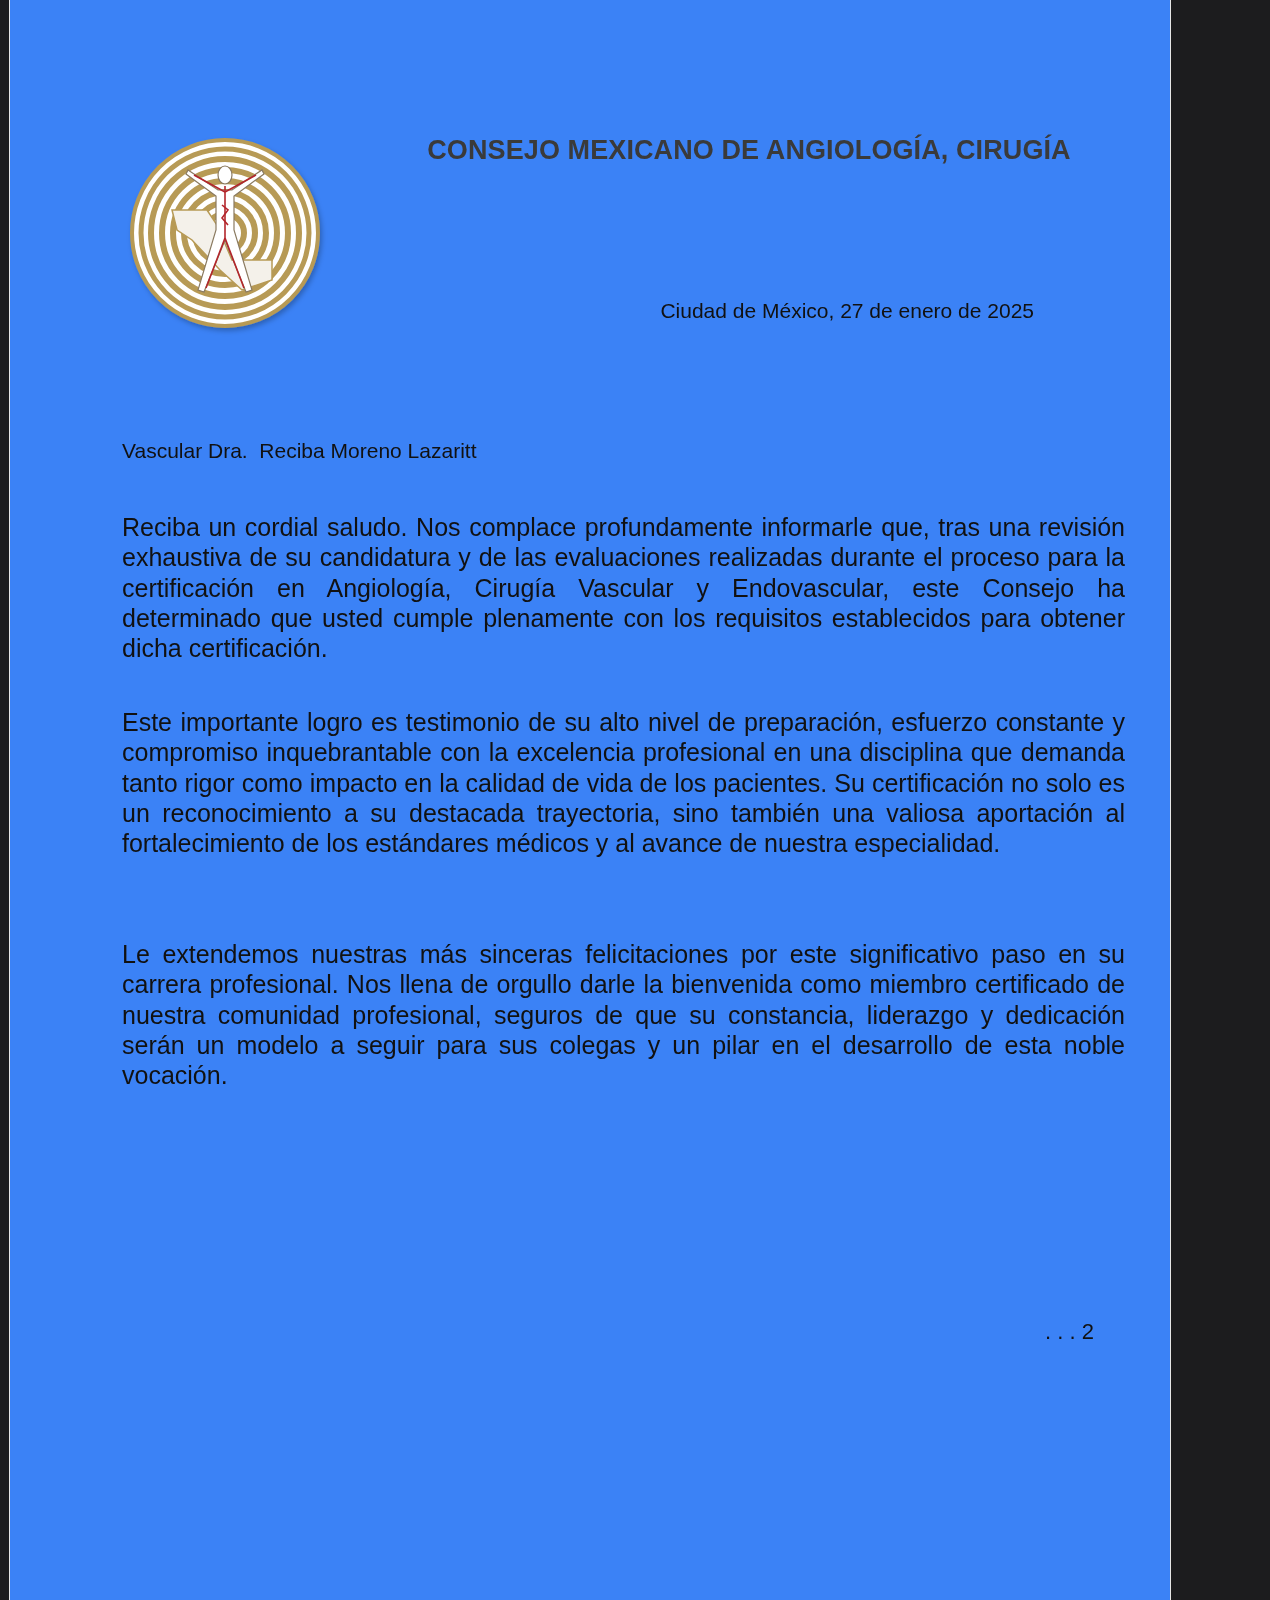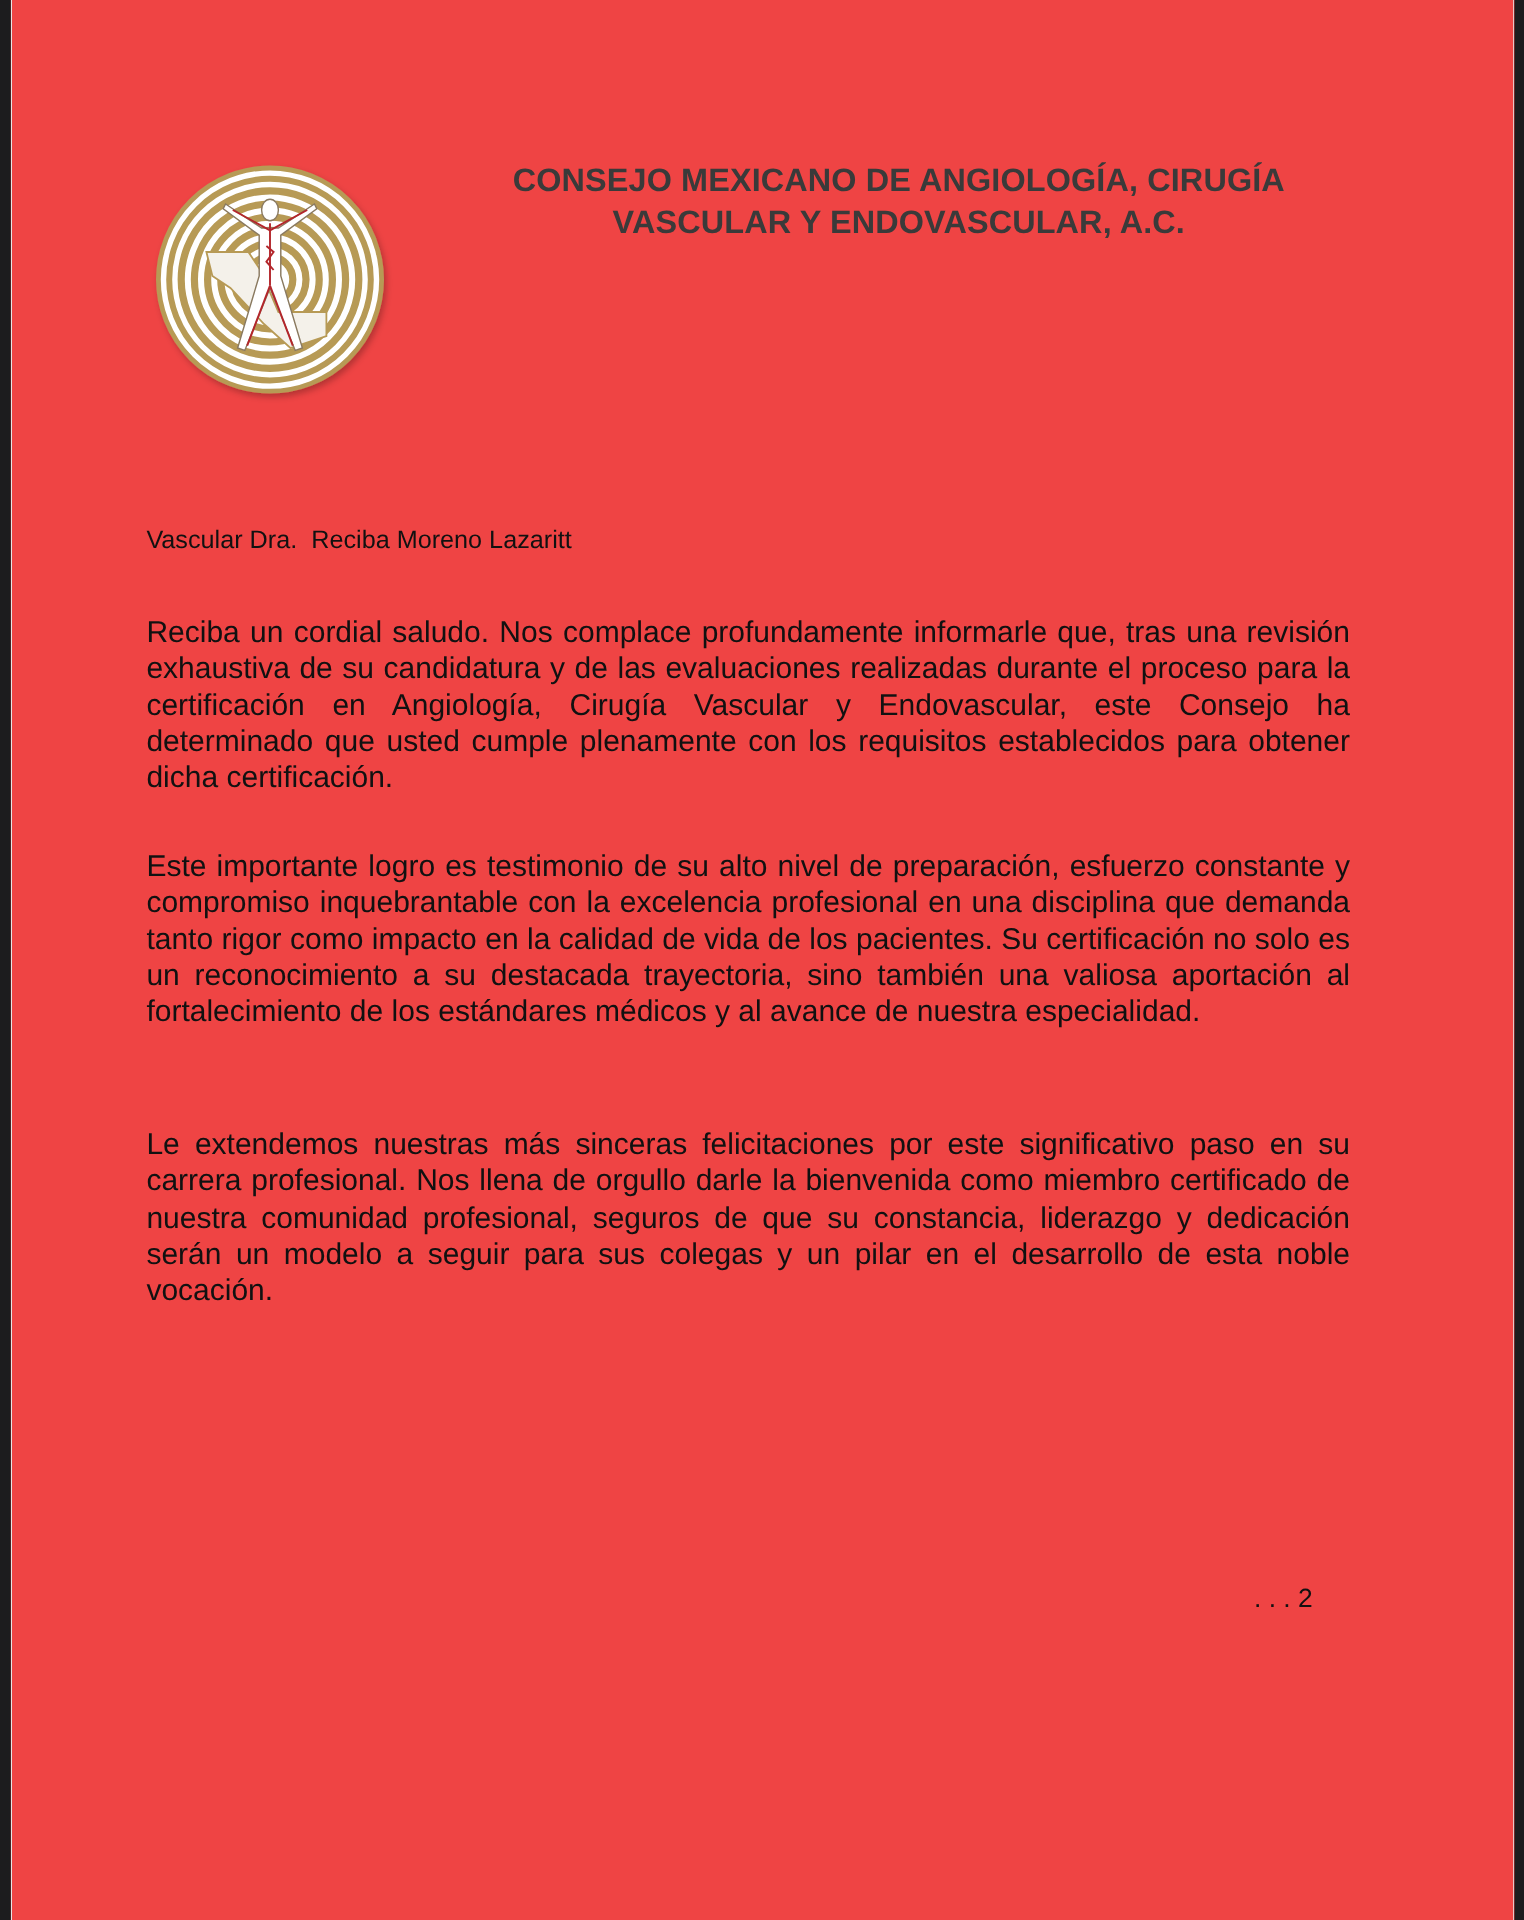--- a/index.html
+++ b/index.html
@@ -7,23 +7,23 @@
       padding: 0;
       width: 1270px;
       height: 1600px;
       background: #1c1c1e;
       overflow: hidden;
     }
     .page {
       position: absolute;
       left: 9px;
       top: 0;
-      width: 1253px;
+      width: 1162px;
       height: 1600px;
-      background: #ef4444;
+      background: #3b82f6;
       box-shadow: inset 1px 0 0 #e6e6e6, inset -1px 0 0 #e6e6e6;
       font-family: "Liberation Sans", sans-serif;
       color: #111111;
     }
     .logo {
       position: absolute;
       left: 113px;
       top: 130px;
       width: 210px;
       height: 210px;
@@ -112,23 +112,23 @@
         <path d="M103,62 L134,45"></path>
         <path d="M103,108 L84,158"></path>
         <path d="M103,108 L122,158"></path>
         <path d="M100,75 L106,80 L100,88 L106,95"></path>
       </g>
     </svg>
   </div>
 
   <div class="org-title">
     <div>CONSEJO MEXICANO DE ANGIOLOGÍA, CIRUGÍA</div>
-    <div>VASCULAR Y ENDOVASCULAR, A.C.</div>
   </div>
 
+  <div class="date-line">Ciudad de México, 27 de enero de 2025</div>
 
   <div class="salutation">
     <span>Vascular</span>
     <span class="bold">Dra.</span>&nbsp;
     <span class="bold">Reciba Moreno Lazaritt</span>
   </div>
 
   <div class="para p1">Reciba un cordial saludo. Nos complace profundamente informarle que, tras una revisión exhaustiva de su candidatura y de las evaluaciones realizadas durante el proceso para la certificación en Angiología, Cirugía Vascular y Endovascular, este Consejo ha determinado que usted cumple plenamente con los requisitos establecidos para obtener dicha certificación.</div>
   <div class="para p2">Este importante logro es testimonio de su alto nivel de preparación, esfuerzo constante y compromiso inquebrantable con la excelencia profesional en una disciplina que demanda tanto rigor como impacto en la calidad de vida de los pacientes. Su certificación no solo es un reconocimiento a su destacada trayectoria, sino también una valiosa aportación al fortalecimiento de los estándares médicos y al avance de nuestra especialidad.</div>
   <div class="para p3">Le extendemos nuestras más sinceras felicitaciones por este significativo paso en su carrera profesional. Nos llena de orgullo darle la bienvenida como miembro certificado de nuestra comunidad profesional, seguros de que su constancia, liderazgo y dedicación serán un modelo a seguir para sus colegas y un pilar en el desarrollo de esta noble vocación.</div>

